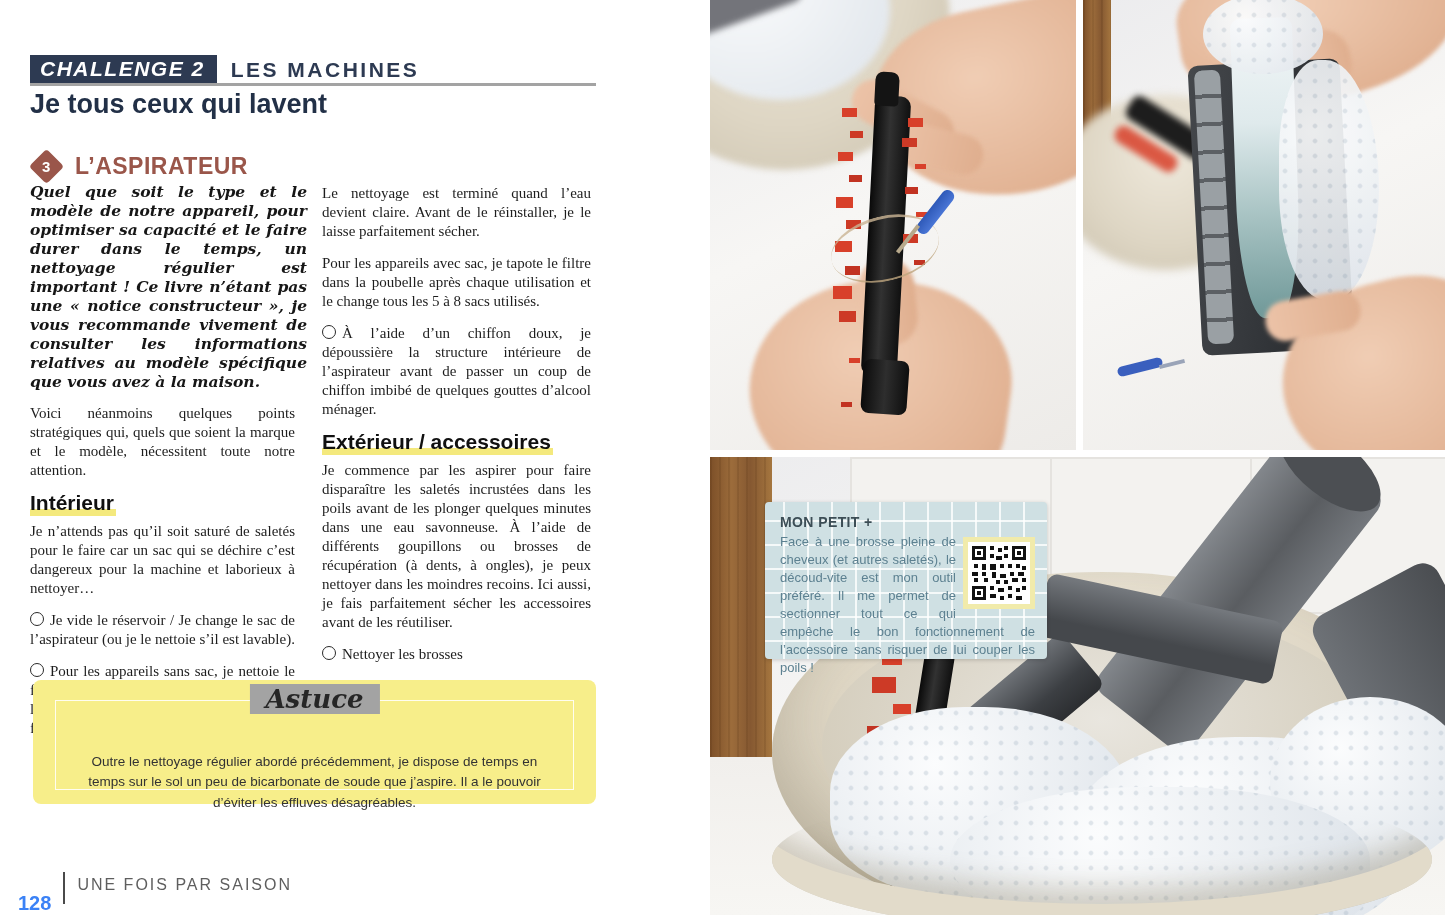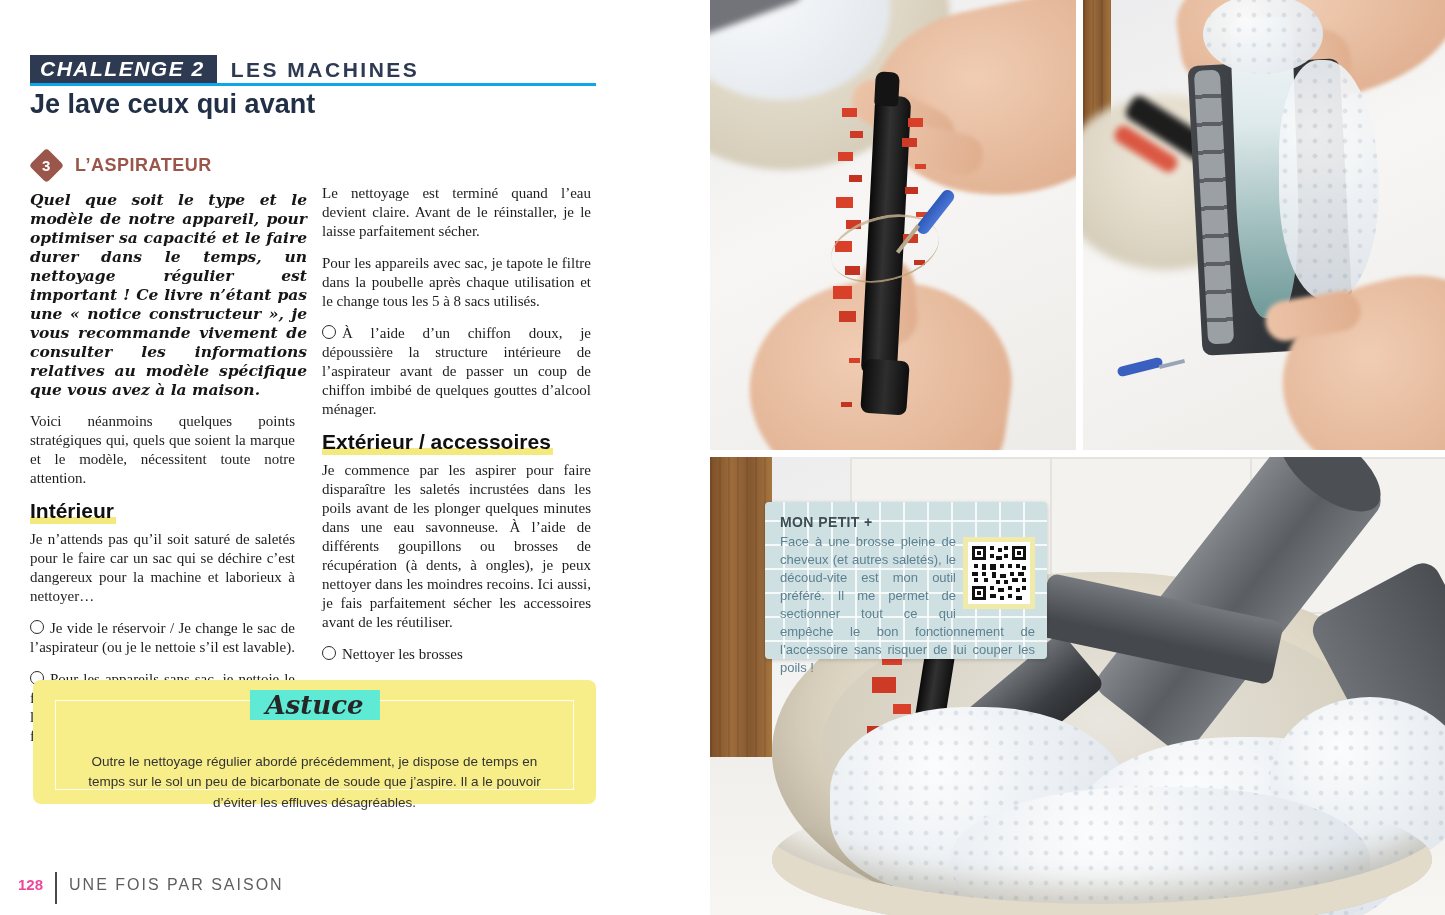--- a/index.html
+++ b/index.html
@@ -1,58 +1,58 @@
 <!DOCTYPE html>
 <html><head>
 <meta charset="utf-8">
 <style>
   html,body{margin:0;padding:0;background:#ffffff;}
   .page{position:relative;width:1445px;height:915px;background:#ffffff;overflow:hidden;
         font-family:"Liberation Sans",sans-serif;color:#1d1d1d;}
 
   
   .header-row{position:absolute;left:30px;top:55px;width:566px;display:flex;align-items:flex-end;
-              border-bottom:3px solid #0ea5e9;}
+              border-bottom:3px solid #a3a3a3;}
   .challenge-badge{background:#2d3a52;color:#fff;font-weight:bold;font-style:italic;
                    font-size:21px;letter-spacing:1.5px;padding:3px 12px 4px 10px;line-height:1;}
   .section-label{color:#2d3a52;font-weight:bold;font-size:21px;letter-spacing:2.5px;
                  margin-left:14px;padding-bottom:3px;line-height:1;}
   .subtitle{position:absolute;left:30px;top:89px;font-size:27px;font-weight:bold;color:#223047;}
 
   .article-head{position:absolute;left:34px;top:153px;display:flex;align-items:center;}
   .diamond{width:25px;height:25px;background:#9a564a;border-radius:4px;transform:rotate(45deg);
            display:flex;align-items:center;justify-content:center;flex:0 0 auto;}
   .diamond span{transform:rotate(-45deg);color:#fff;font-weight:bold;font-size:15px;}
-  .article-title{margin-left:16px;color:#9a564a;font-weight:bold;font-size:18px;letter-spacing:.5px;}
+  .article-title{margin-left:16px;color:#9a564a;font-weight:bold;font-size:23px;letter-spacing:.5px;}
 
   
   .col{position:absolute;font-size:15px;line-height:19px;text-align:justify;}
-  .col1{left:30px;top:190px;width:277px;}
+  .col1{left:30px;top:182px;width:277px;}
   .col2{left:322px;top:184px;width:281px;}
   .intro{font-family:"DejaVu Serif","Liberation Serif",serif;font-weight:bold;font-style:italic;
          font-size:15.5px;line-height:19px;margin:0 0 13px 0;color:#161616;}
   .body-p{font-family:"Liberation Serif","DejaVu Serif",serif;margin:0 12px 13px 0;color:#1d1d1d;}
   .col-heading{font-size:21px;font-weight:bold;color:#101010;margin:4px 0 10px 0;text-align:left;}
   .hl{background:linear-gradient(#f4e97d,#f4e97d) no-repeat left bottom/100% 7px;padding:0 2px 2px 0;}
   .ring{display:inline-block;width:12px;height:12px;border:1.7px solid #2a2a2a;border-radius:50%;
         margin-right:6px;vertical-align:-1px;background:#fff;}
 
   
   .astuce{position:absolute;left:33px;top:680px;width:563px;height:124px;background:#f7ee8a;border-radius:8px;}
   .astuce-inner{position:absolute;left:22px;right:22px;top:20px;bottom:14px;border:1.5px solid #fffdf0;}
-  .astuce-title{position:absolute;top:10px;left:50%;transform:translateX(-50%);background:#5eead4;
+  .astuce-title{position:absolute;top:4px;left:50%;transform:translateX(-50%);background:#a3a3a3;
                 padding:0 16px;font-family:"DejaVu Serif",serif;font-style:italic;font-weight:bold;
                 font-size:26px;color:#262626;z-index:2;}
   .astuce-sub{position:absolute;top:44px;width:100%;text-align:center;font-weight:bold;font-size:18px;color:#1e1e1e;}
   .astuce-body{position:absolute;top:72px;left:40px;right:40px;text-align:center;font-size:13.5px;
                line-height:1.5;color:#333;}
 
   
   .footer{position:absolute;left:18px;top:872px;display:flex;align-items:flex-start;}
-  .page-num{font-weight:bold;font-size:15px;color:#ec4899;margin-top:4px;}
+  .page-num{font-weight:bold;font-size:20px;color:#3b82f6;margin-top:20px;}
   .footer-sep{width:2px;height:32px;background:#4a4a4a;margin:0 12px 0 12px;}
   .footer-label{font-size:16px;letter-spacing:2px;color:#5e5e5e;margin-top:4px;}
 
   
   .photo{position:absolute;overflow:hidden;background:
      linear-gradient(155deg,#ececee 0%,#f7f6f4 45%,#edebe8 100%);}
   .photo1{left:710px;top:0;width:366px;height:450px;}
   .photo2{left:1083px;top:0;width:362px;height:450px;}
   .photo3{left:710px;top:457px;width:735px;height:458px;}
   .blur2{filter:blur(2px);} .blur3{filter:blur(3px);} .blur4{filter:blur(4px);}
@@ -108,21 +108,21 @@
 </style>
 </head>
 <body>
 
 <div class="page">
 
   <div class="header-row">
     <div class="challenge-badge">CHALLENGE 2</div>
     <div class="section-label">LES MACHINES</div>
   </div>
-  <div class="subtitle">Je lave ceux qui avant</div>
+  <div class="subtitle">Je tous ceux qui lavent</div>
 
   <div class="article-head">
     <div class="diamond">
       <span>3</span>
     </div>
     <div class="article-title">L’ASPIRATEUR</div>
   </div>
 
   <div class="col col1">
     <p class="intro">Quel que soit le type et le modèle de notre appareil, pour optimiser sa capacité et le faire durer dans le temps, un nettoyage régulier est important ! Ce livre n’étant pas une « notice constructeur », je vous recommande vivement de consulter les informations relatives au modèle spécifique que vous avez à la maison.</p>

